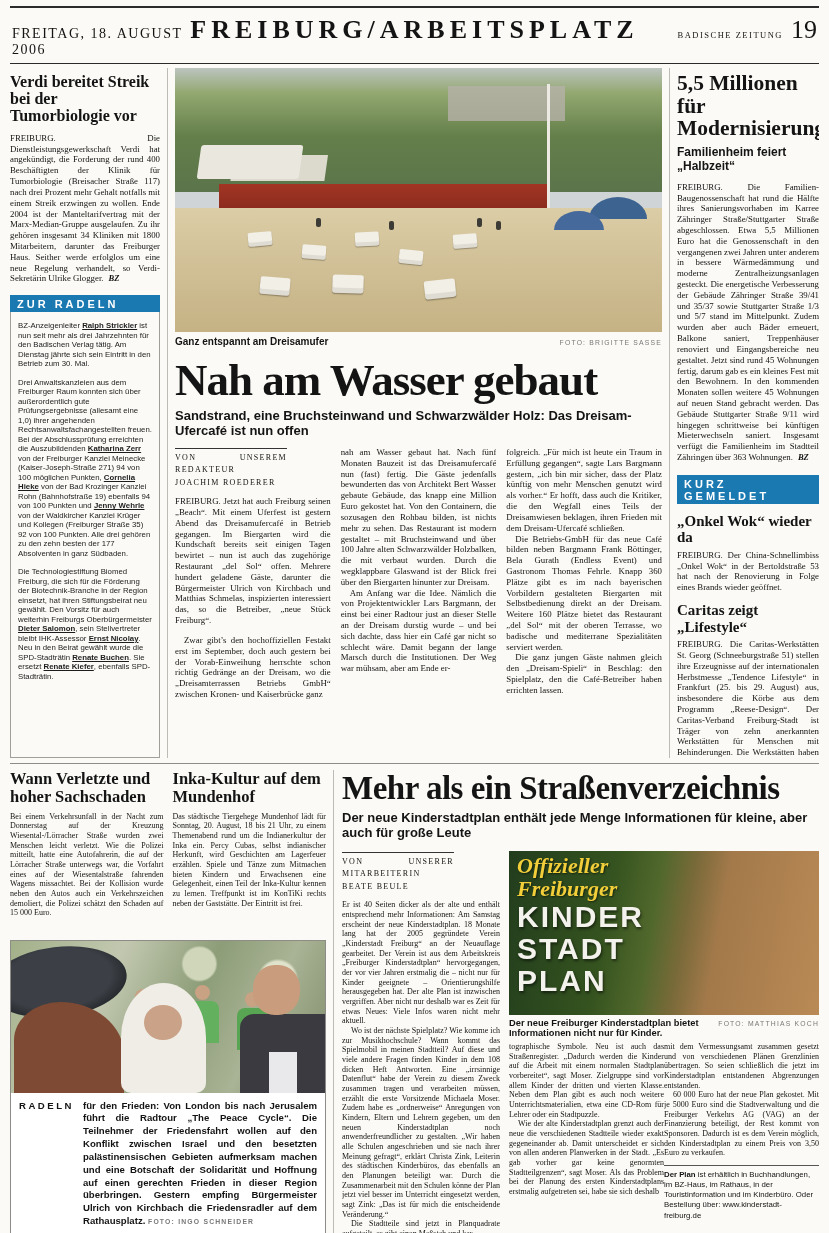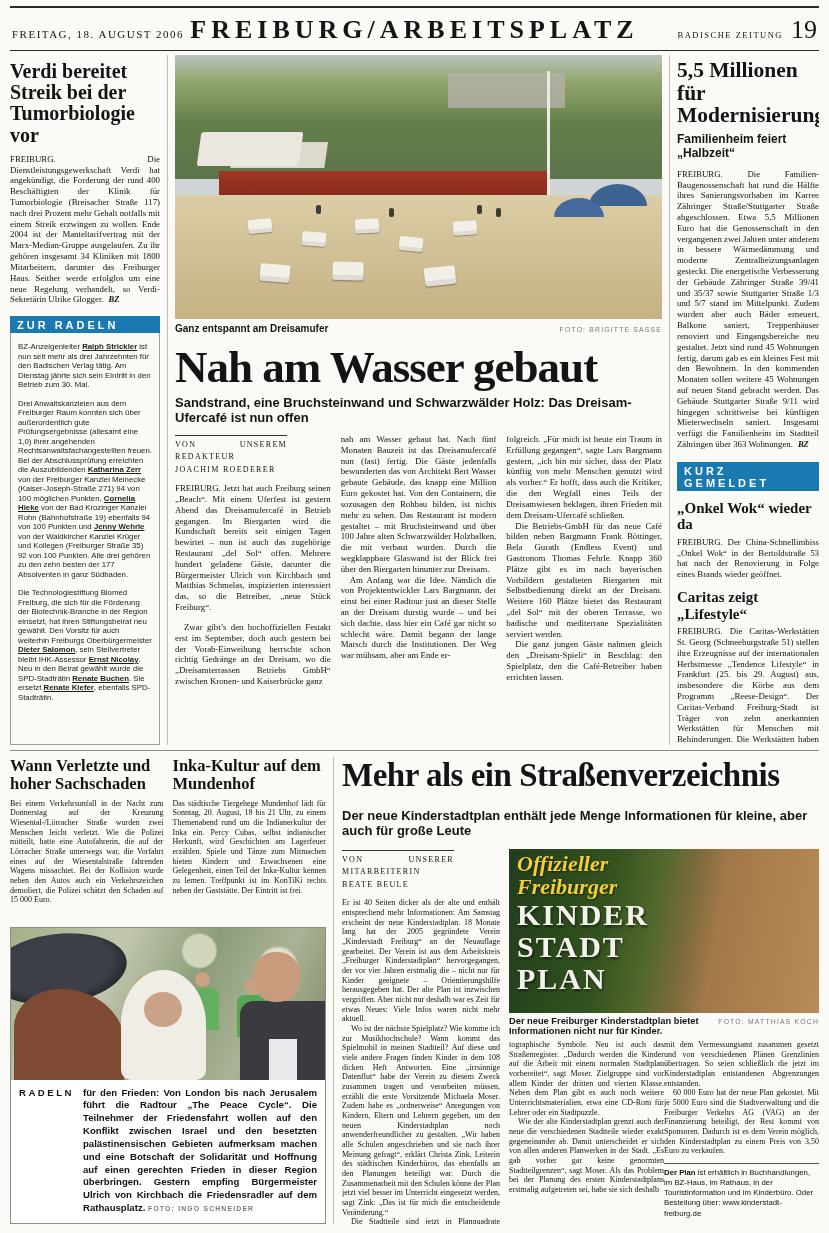--- a/index.html
+++ b/index.html
@@ -3,40 +3,40 @@
 <meta charset="utf-8">
 <style>
   * { margin:0; padding:0; box-sizing:border-box; }
   html,body { background:#d9d8d2; }
   .page { width:829px; height:1233px; margin:0 auto; background:#fbfaf6; color:#141414;
           font-family:"Liberation Serif", serif; padding:6px 10px 8px; overflow:hidden; position:relative; }
 
   
   .masthead { display:flex; align-items:baseline; justify-content:space-between;
               border-top:2px solid #2b2b2b; border-bottom:1px solid #2b2b2b; padding:7px 2px 5px; }
-  .mh-date { font-size:11px; letter-spacing:1.5px; width:180px; }
+  .mh-date { font-size:14px; letter-spacing:1.5px; width:180px; }
   .mh-title { font-size:26px; font-weight:600; letter-spacing:5px; white-space:nowrap; }
   .mh-right { width:180px; display:flex; justify-content:flex-end; align-items:baseline; gap:8px; }
   .mh-paper { font-size:8.5px; letter-spacing:1.5px; }
   .mh-page { font-size:26px; }
 
   
   .top-grid { display:grid; grid-template-columns:158px 502px 1fr; height:690px; margin-top:4px; }
   .col-left  { padding-right:7px; border-right:1px solid #bcbbb4; display:flex; flex-direction:column; overflow:hidden; }
   .col-mid   { padding:0 7px; border-right:1px solid #bcbbb4; display:flex; flex-direction:column; overflow:hidden; }
   .col-right { padding-left:7px; display:flex; flex-direction:column; overflow:hidden; }
   .bottom-grid { display:grid; grid-template-columns:324px 1fr; height:474px;
                  border-top:1px solid #8d8c86; margin-top:5px; padding-top:6px; }
   .bl { padding-right:7px; border-right:1px solid #bcbbb4; display:flex; flex-direction:column; overflow:hidden; }
   .br { padding-left:8px; display:flex; flex-direction:column; overflow:hidden; }
 
   
   .hl-xl { font-size:45px; font-weight:700; letter-spacing:-1px; line-height:1; margin:9px 0 5px; }
-  .hl-lg { font-size:33px; font-weight:700; letter-spacing:-0.5px; line-height:1; margin:2px 0 16px; }
-  .hl-md { font-size:20px; font-weight:700; line-height:1.06; margin:6px 0 8px; }
+  .hl-lg { font-size:33px; font-weight:700; letter-spacing:-0.5px; line-height:1; margin:2px 0 5px; }
+  .hl-md { font-size:16px; font-weight:700; line-height:1.06; margin:6px 0 8px; }
   .hl-md2{ font-size:21.5px; font-weight:700; line-height:1.05; margin:4px 0 5px; }
   .hl-sm { font-size:16.5px; font-weight:700; line-height:1.08; margin:0 0 6px; }
   .hl-xs { font-size:15px; font-weight:700; line-height:1.1; margin:9px 0 4px; }
   .subhead    { font-family:"Liberation Sans",sans-serif; font-weight:700; font-size:13px; margin:0 0 9px; }
   .subhead-sm { font-family:"Liberation Sans",sans-serif; font-weight:700; font-size:12px; margin:0 0 9px; }
   .bt { font-size:8.8px; line-height:1.23; text-align:justify; hyphens:auto; }
   .bt p { margin:0; }
   .bt p.ind { text-indent:9px; }
   .bt p.sp { margin-top:9px; }
   .bt-sm { font-size:8px; line-height:1.21; }
@@ -133,21 +133,21 @@
       radial-gradient(circle at 47% 18%, #c78e5f 0 11%, transparent 12%),
       radial-gradient(circle at 72% 33%, #e2b184 0 13%, transparent 14%),
       radial-gradient(circle at 28% 64%, #d49a6b 0 12%, transparent 13%),
       radial-gradient(circle at 58% 70%, #c98f63 0 14%, transparent 15%),
       radial-gradient(circle at 86% 62%, #e0ac79 0 11%, transparent 12%),
       radial-gradient(circle at 20% 12%, #4a3категор transparent 0), 
       linear-gradient(120deg,#6a7a3d,#8a6a3f 60%,#4c5e2a); }
   .pl-overlay { position:absolute; left:8px; top:4px; }
   .pl-script { font-family:"Liberation Serif",serif; font-style:italic; font-weight:700; color:#f2cf3a;
     font-size:22px; line-height:1.04; text-shadow:1px 1px 2px rgba(0,0,0,.55); }
-  .pl-big { font-family:Liberation Serif, serif; font-weight:700; color:#f4f2ec; font-size:30px;
+  .pl-big { font-family:Liberation Sans, sans-serif; font-weight:700; color:#f4f2ec; font-size:30px;
     letter-spacing:2px; line-height:1.03; margin-top:1px; text-shadow:1px 2px 3px rgba(0,0,0,.55); }
 </style>
 </head>
 <body>
 
 <div class="page">
 
   <header class="masthead">
     <span class="mh-date">FREITAG, 18. AUGUST 2006</span>
     <div class="mh-title">FREIBURG/ARBEITSPLATZ</div>

